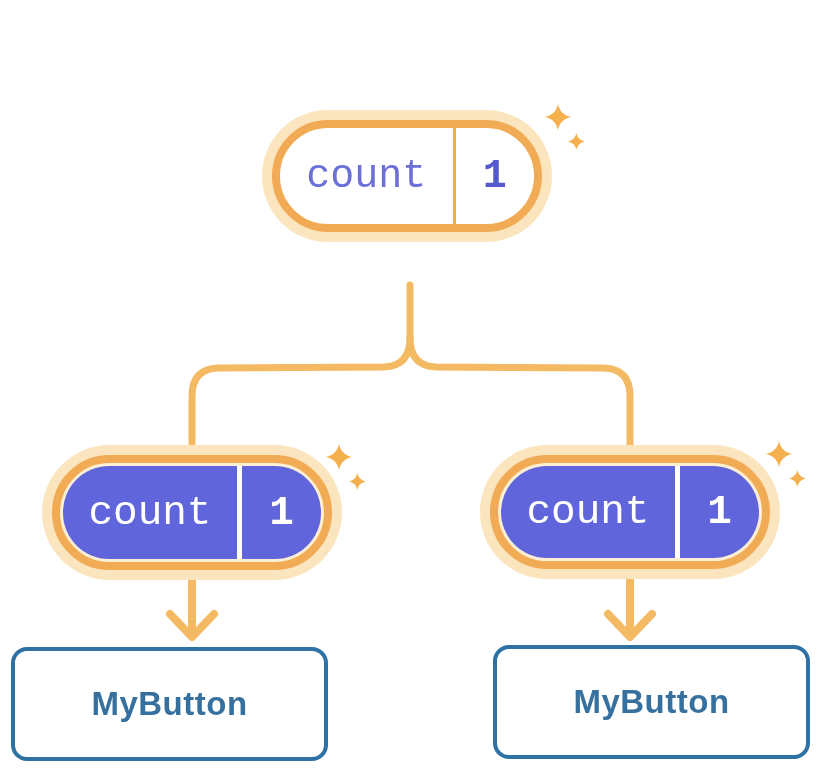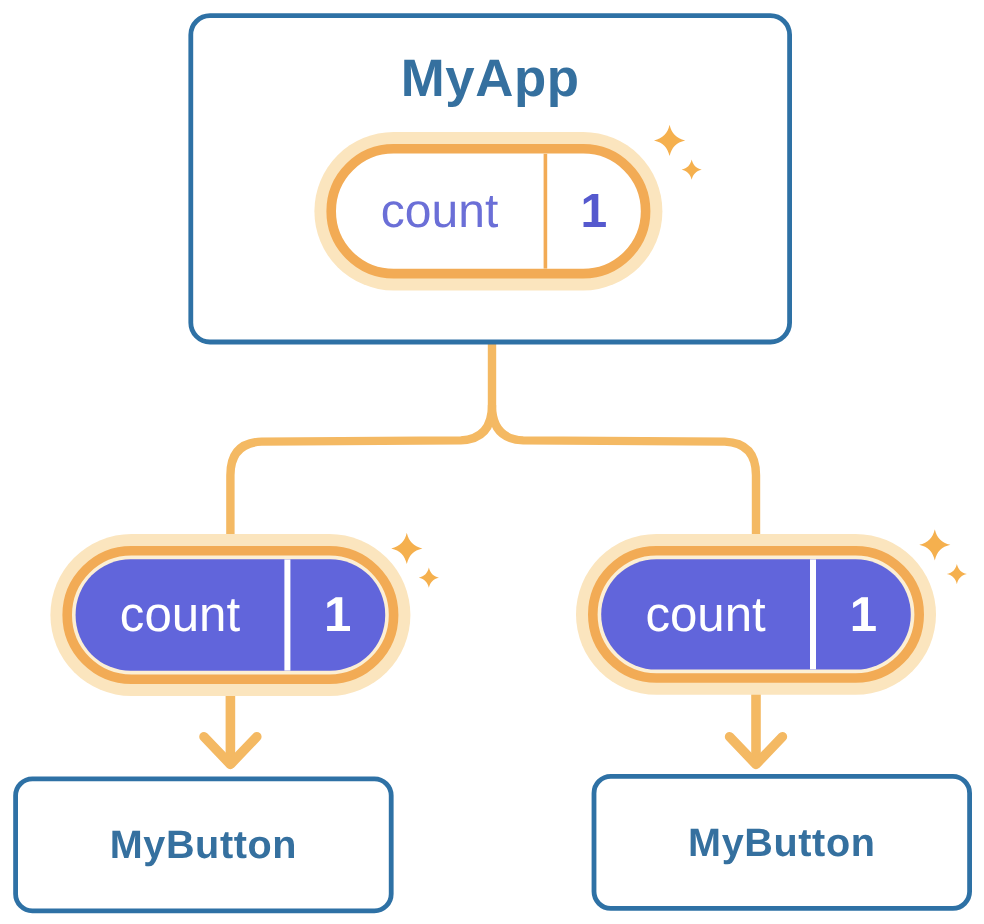--- a/index.html
+++ b/index.html
@@ -29,21 +29,21 @@
   .btn-left{left:11px;top:647px;width:317px;height:114px;}
   .btn-right{left:493px;top:645px;width:317px;height:114px;}
 
   .pill{position:absolute;box-sizing:border-box;z-index:3;display:flex;
     background:var(--pill_halo);padding:10px;}
   .pill-top{left:262px;top:110px;width:290px;height:132px;border-radius:66px;}
   .pill-left{left:42px;top:445px;width:300px;height:135px;border-radius:68px;}
   .pill-right{left:480px;top:445px;width:300px;height:134px;border-radius:68px;}
 
   .ring{flex:1;box-sizing:border-box;display:flex;overflow:hidden;
-    border:8px solid var(--pill_ring);}
+    border:8px solid var(--pill_ring);font-family:Liberation Mono, monospace;}
   .pill-top .ring{border-radius:56px;background:var(--pill_fill_inactive);}
   .pill-bottom .ring{border-radius:58px;background:var(--pill_inner_gap);padding:3px;}
 
   .capsule{flex:1;display:flex;overflow:hidden;border-radius:46px;}
   .pill-bottom .capsule{background:var(--pill_fill_active);}
 
   .state-name,.state-value{display:flex;align-items:center;justify-content:center;}
   .state-name{flex:2.2;font-size:40px;}
   .state-value{flex:1;font-size:40px;font-weight:bold;}
   .divider{align-self:stretch;}
@@ -64,23 +64,20 @@
 
   <svg class="layer" width="820" height="770" viewBox="0 0 820 770">
     <path class="connector-path" d="M410 285 L410 338 Q410 366 384 367 L218 368 Q192 369 192 396 L192 446"></path>
     <path class="connector-path" d="M410 338 Q410 366 436 367 L604 368 Q630 369 630 396 L630 446"></path>
     <path class="arrow-shaft" d="M192 574 L192 634"></path>
     <path class="arrow-head" d="M170 614 L192 637 L214 614"></path>
     <path class="arrow-shaft" d="M630 574 L630 634"></path>
     <path class="arrow-head" d="M608 614 L630 637 L652 614"></path>
   </svg>
 
-  <div class="card card-app">
-    <div class="app-title">MyApp</div>
-  </div>
 
   <div class="pill pill-top">
     <div class="ring">
       <div class="state-name">count</div>
       <div class="divider"></div>
       <div class="state-value">1</div>
     </div>
   </div>
 
   <div class="pill pill-left pill-bottom">

